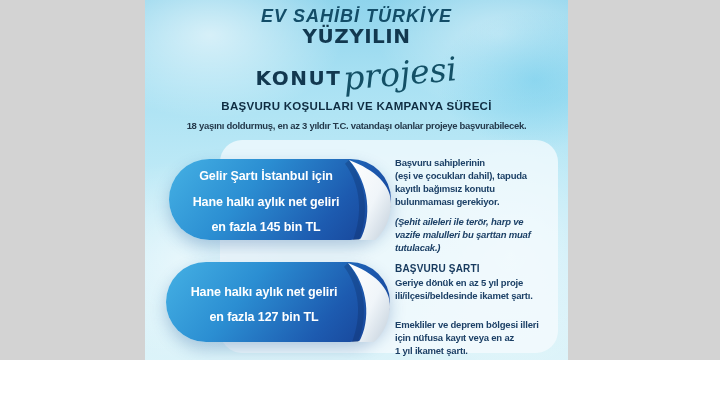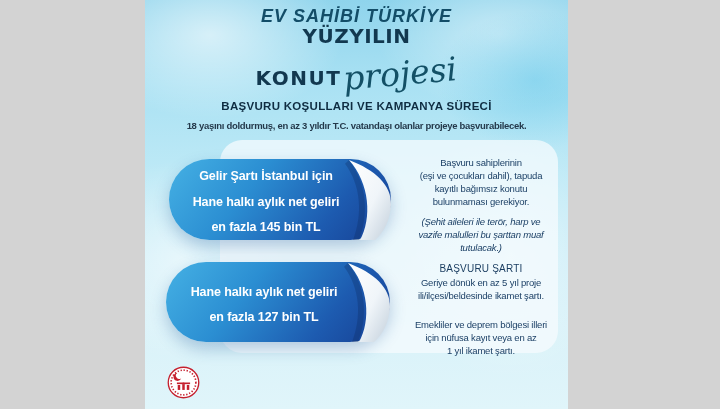--- a/index.html
+++ b/index.html
@@ -1,17 +1,17 @@
 <!DOCTYPE html>
 <html><head>
 <meta charset="utf-8">
 <style>
   html,body { margin:0; padding:0; }
   .stage {
-    position:relative; width:720px; height:409px;
+    position:relative; width:720px; height:360px;
     background:#d3d3d3; overflow:hidden;
     font-family:"Liberation Sans", sans-serif;
   }
   .letterbox { position:absolute; top:0; height:409px; background:#d3d3d3; }
   .letterbox.left { left:0; width:145px; }
   .letterbox.right { left:568px; width:152px; }
 
   .poster {
     position:absolute; left:145px; top:0; width:423px; height:409px; overflow:hidden;
     background:linear-gradient(180deg,#8fd4ec 0%,#a9e1f3 20%,#bde9f6 42%,#cdeef8 62%,#d9f2f9 80%,#e0f5fa 100%);
@@ -70,22 +70,22 @@
     justify-content:center; align-items:center; padding:0 40px 0 12px;
   }
   .pill-lines div {
     color:#ffffff; font-weight:bold; font-size:12.5px; letter-spacing:-.1px;
     line-height:19.5px; white-space:nowrap; text-align:center;margin-top:6px;
   }
   .curl { position:absolute; right:-8px; top:-1px; width:54px; height:calc(100% + 3px); }
 
   .rightcol { position:absolute; left:250px; top:140px; width:172px; height:213px; }
   .rc-block {
-    position:absolute; left:0; right:0; text-align:center;
-    font-weight:normal; font-size:9.5px; letter-spacing:-.2px; line-height:13px;
+    position:absolute; left:0; right:0; text-align:left;
+    font-weight:bold; font-size:9.5px; letter-spacing:-.2px; line-height:13px;
     color:#1c4066; white-space:pre-line;
   }
   .rc-ownership { top:16px; }
   .rc-exemption { top:75px; font-style:italic; }
   .rc-res-title { top:122px; font-size:10px; letter-spacing:.2px; color:#173a5e; }
   .rc-res-text { top:136px; }
   .rc-retirees { top:170px;margin-top:8px; }
 
   .logo { position:absolute; left:22px; top:366px; width:33px; height:33px; }
   .ministry {

